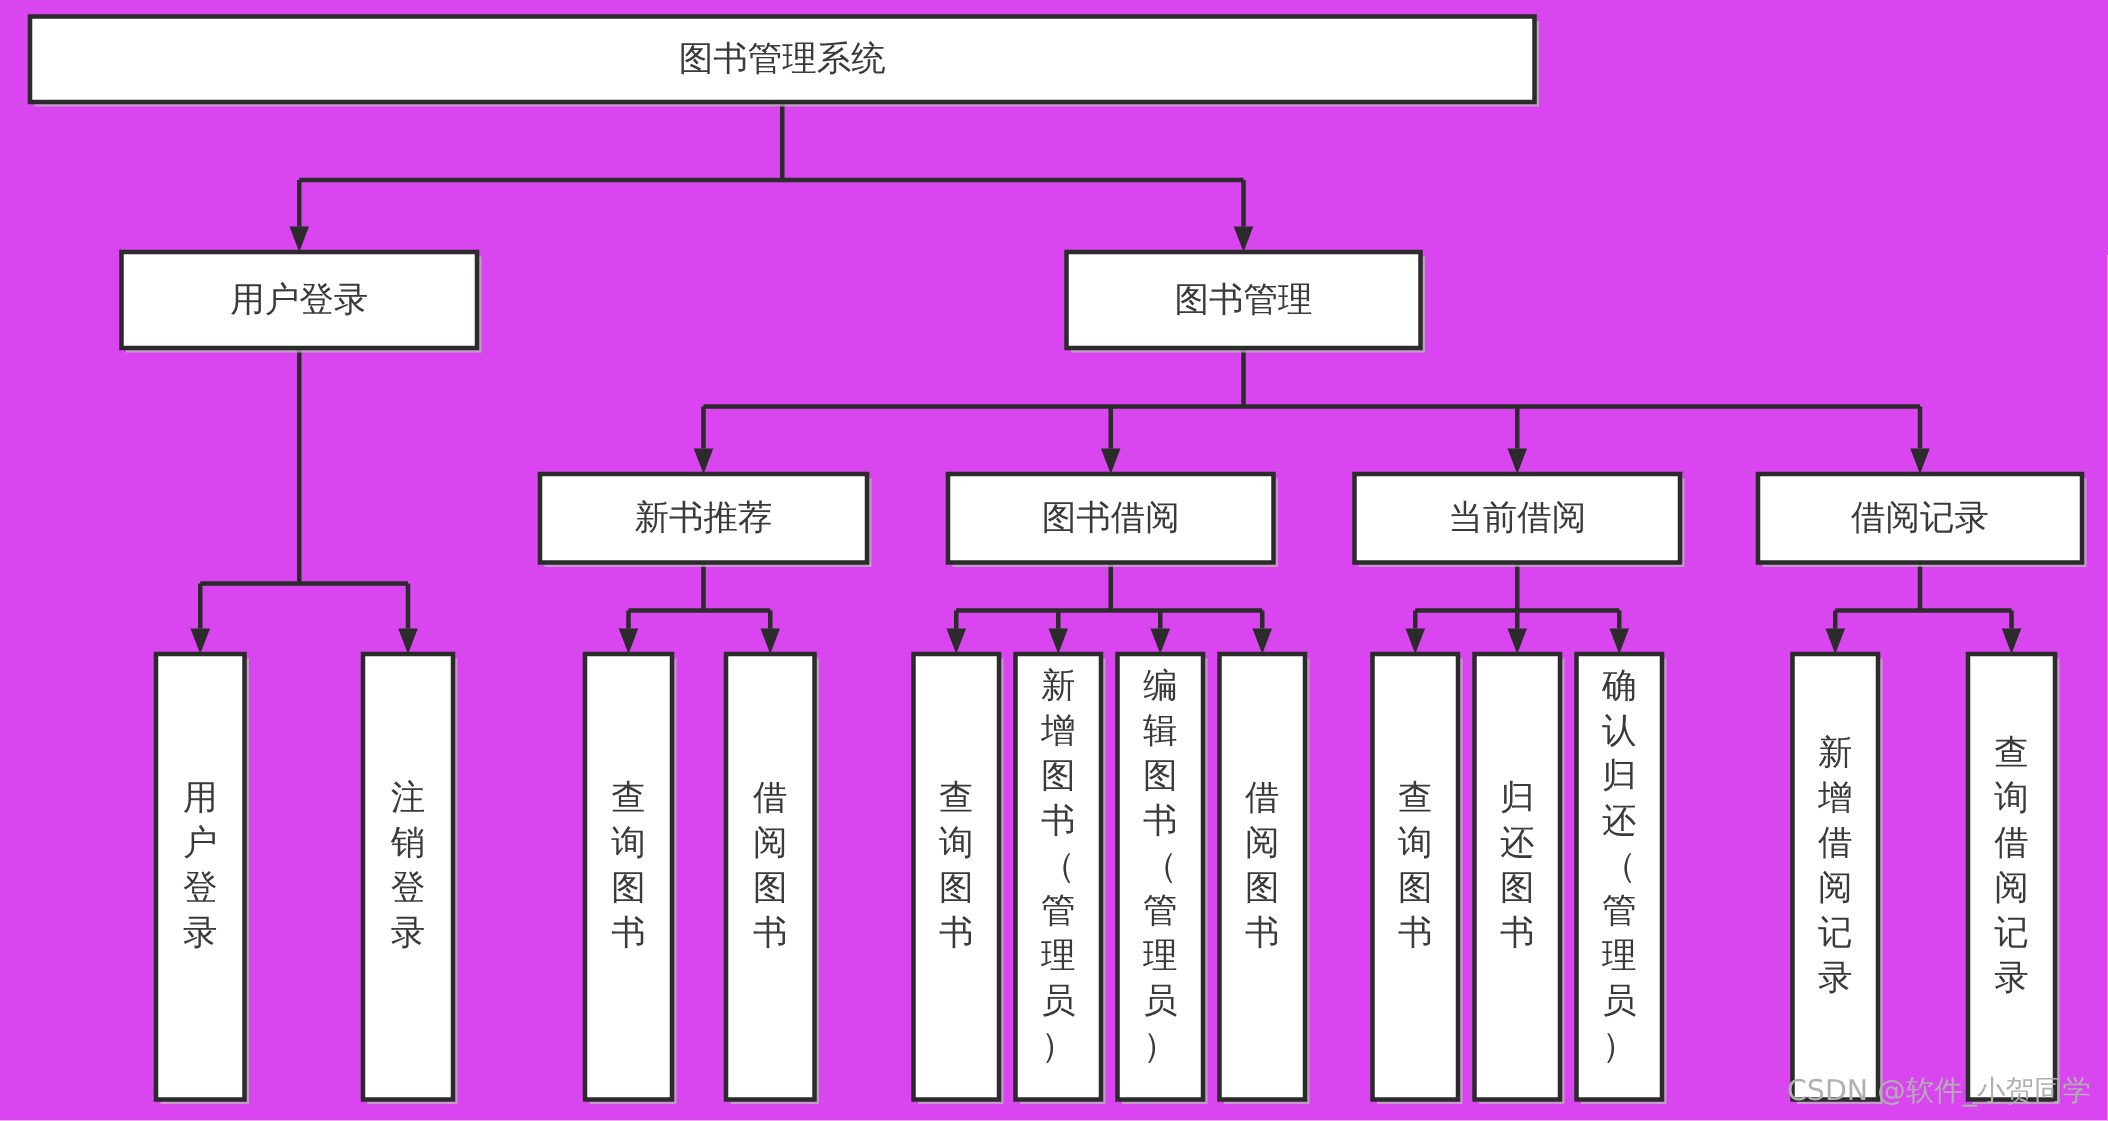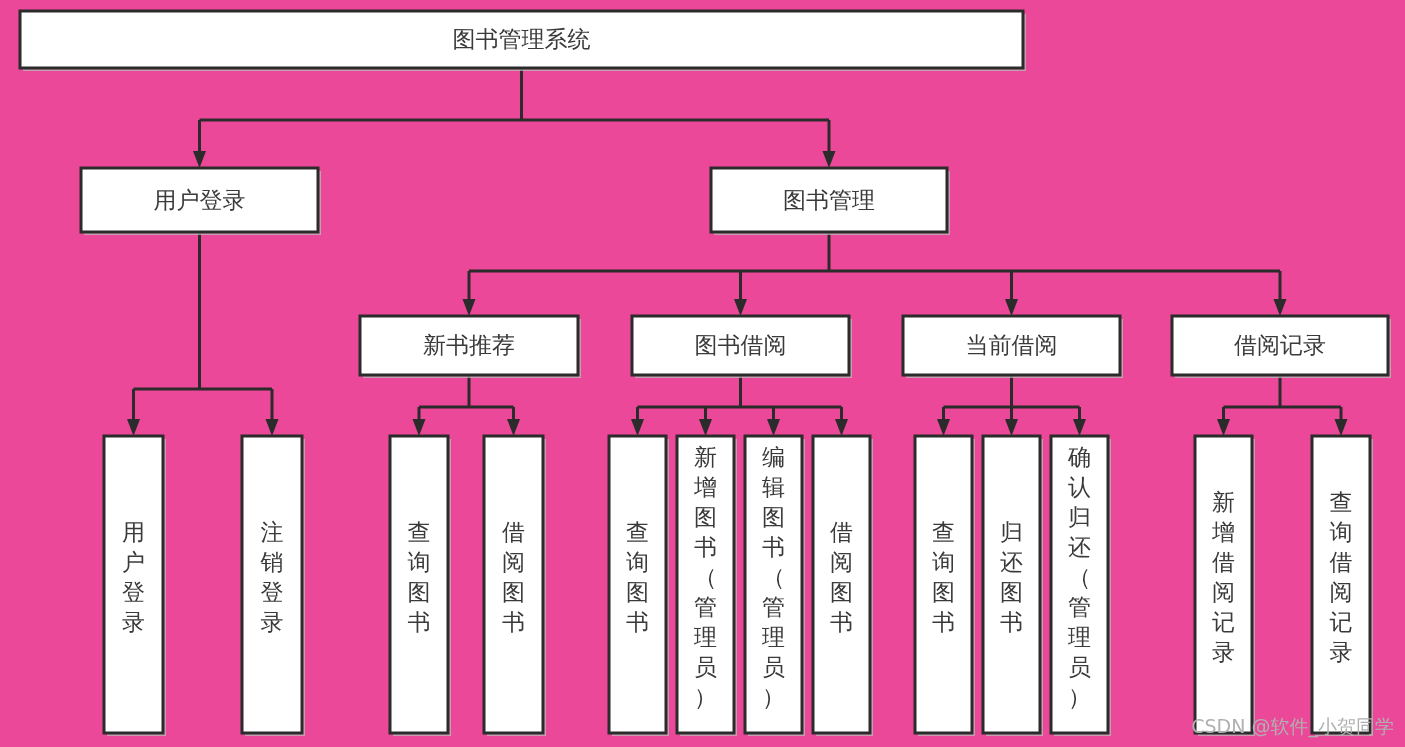--- a/index.html
+++ b/index.html
@@ -8,21 +8,21 @@
     padding: 0;
     background: #ffffff;
   }
   body {
     font-family: "DejaVu Sans", "Liberation Sans", sans-serif;
   }
   #diagram-root {
     position: relative;
     width: 1405px;
     height: 747px;
-    background: #ec4899;
+    background: #d946ef;
     overflow: hidden;
     text-align: center;
   }
   svg.diagram-canvas {
     position: absolute;
     left: 0;
     top: 0;
     width: 1405px;
     height: 747px;
     display: block;

